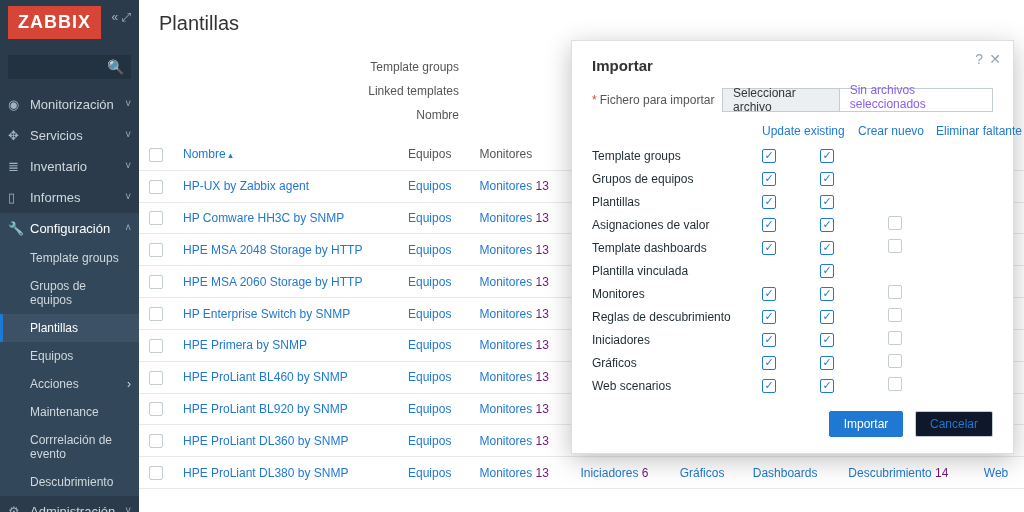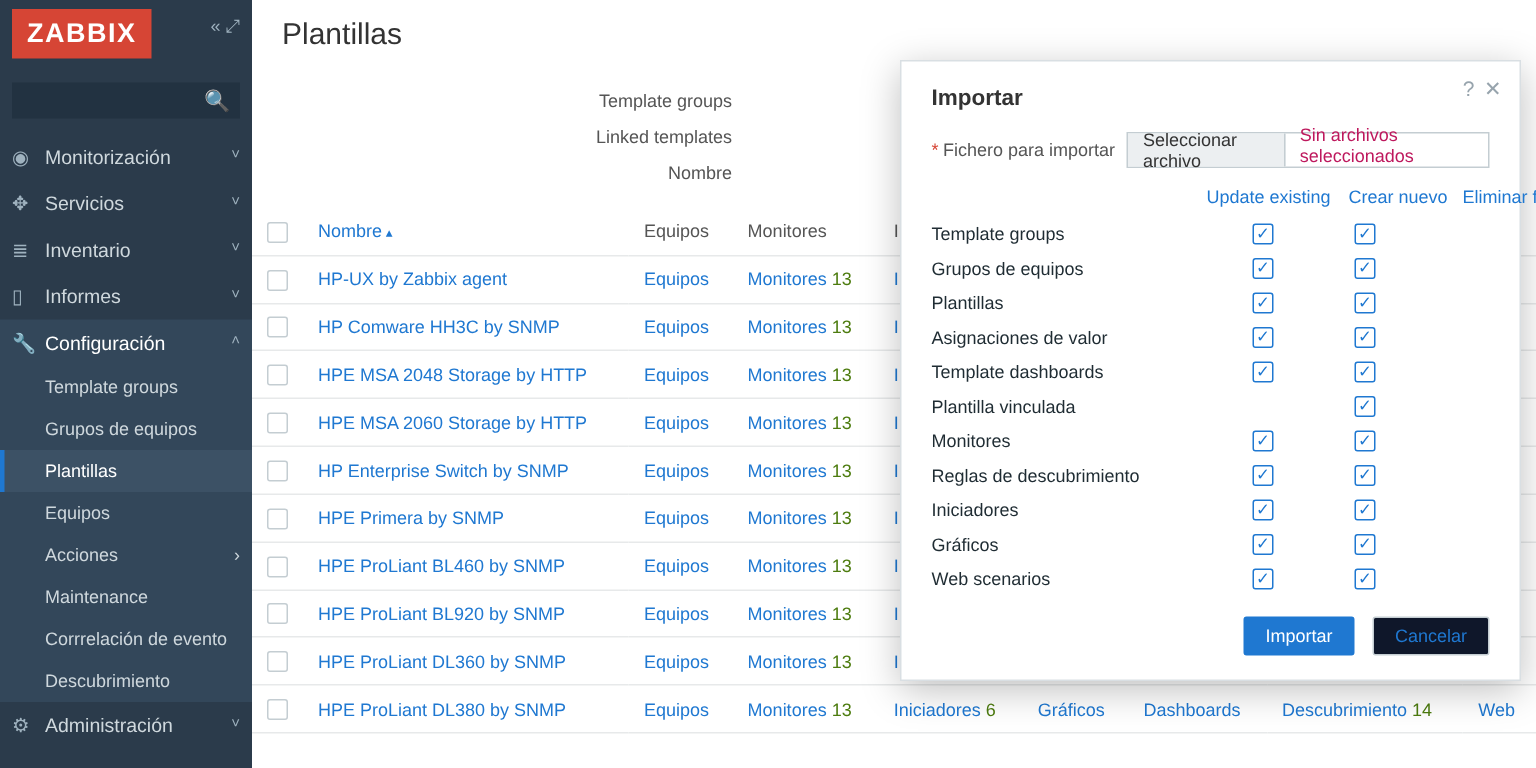--- a/index.html
+++ b/index.html
@@ -1,18 +1,18 @@
 <!DOCTYPE html>
 <html><head>
 <meta charset="utf-8">
 <style>
 *{box-sizing:border-box;margin:0;padding:0;font-family:Arial,Helvetica,sans-serif}
 body{width:1024px;height:512px;overflow:hidden;background:#fff;font-size:13px;color:#1f2c33}
 .app{display:flex;height:512px}
-.sidebar{width:168px;background:#2b3b4b;color:#cfd8dd;flex:none;position:relative}
+.sidebar{width:139px;background:#2b3b4b;color:#cfd8dd;flex:none;position:relative}
 .brand{background:#d64535;color:#fff;font-weight:bold;font-size:18px;letter-spacing:1px;padding:6px 10px;display:inline-block;margin:6px 8px}
 .collapse{position:absolute;top:10px;right:8px;color:#9fb2bf;font-size:12px}
 .search{margin:10px 8px;background:#223241;height:24px;position:relative}
 .search .mag{position:absolute;right:6px;top:4px;color:#9fb2bf;font-size:14px}
 .nav{list-style:none;margin-top:6px}
 .nav>li{padding:8px 10px 8px 30px;position:relative;font-size:13px;color:#cfd8dd;cursor:pointer}
 .nav>li .ic{position:absolute;left:8px;top:8px;font-size:13px;color:#9fb2bf}
 .nav>li .chev{position:absolute;right:8px;top:9px;font-size:10px;color:#9fb2bf}
 .nav>li.open{background:#33475a;color:#fff}
 .subnav{list-style:none;background:#33475a}
@@ -23,40 +23,40 @@
 .filters{padding:8px 20px 12px 190px;color:#555;font-size:12px}
 .filters .row{padding:5px 0}
 .filters .lbl{display:inline-block;width:130px;text-align:right;margin-right:8px;color:#555}
 .tbl{width:100%;border-collapse:collapse;font-size:12px}
 .tbl th,.tbl td{text-align:left;padding:8px 10px;border-bottom:1px solid #e7e9ea}
 .tbl th{color:#555;font-weight:normal}
 .tbl th.sort{color:#1f78d1}
 .tbl th.sort::after{content:" \25B4";font-size:9px}
 .cb{display:inline-block;width:14px;height:14px;border:1px solid #c4cdd2;border-radius:2px;vertical-align:middle}
 .lnk{color:#1f78d1;cursor:pointer}
-.muted{color:#4d7c0f}
+.muted{color:#701a75}
 
 .mask{position:absolute;inset:0;background:rgba(255,255,255,.0)}
 .modal{position:absolute;top:40px;left:432px;right:10px;background:#fff;box-shadow:0 6px 24px rgba(0,0,0,.25);border:1px solid #d9dfe3;padding:16px 20px 16px 20px}
 .modal h3{font-size:15px;color:#333;margin-bottom:14px}
 .mclose{position:absolute;top:10px;right:12px;color:#97a4ad;font-size:14px;cursor:pointer}
 .mhelp{position:absolute;top:10px;right:30px;color:#97a4ad;font-size:14px}
 .mrow{display:flex;align-items:center;margin-bottom:12px;font-size:12px}
 .mrow .req{color:#d64535;margin-right:3px}
 .mrow .mlbl{width:130px;text-align:left;color:#555}
 .filebox{flex:1;border:1px solid #c4cdd2;height:24px;display:flex;align-items:flex-end}
 .filebtn{background:#eceff1;border-right:1px solid #c4cdd2;padding:0 10px;height:100%;display:flex;align-items:center;color:#333}
-.filetxt{padding:0 10px;color:#be185d}
+.filetxt{padding:0 10px;color:#8b5cf6}
 .rules{display:flex;font-size:12px}
 .rules .rlbl{width:152px;color:#555;padding-top:2px}
 .rgrid{flex:1}
 .rhdr{display:flex;color:#1f78d1;margin-bottom:6px}
 .rhdr span{display:inline-block}
 .rname{width:170px}
-.rcol{width:68px;text-align:right}
+.rcol{width:68px;text-align:left}
 .rline{display:flex;align-items:center;padding:3px 0}
 .chk{width:14px;height:14px;border:1px solid #1f78d1;border-radius:2px;display:inline-flex;align-items:center;justify-content:center;color:#1f78d1;font-size:11px;line-height:1}
 .chk.off{border-color:#c4cdd2;color:transparent}
 .chk.none{visibility:hidden}
 .mfoot{text-align:right;margin-top:14px}
 .btn{display:inline-block;padding:5px 14px;font-size:12px;border:1px solid #c4cdd2;background:#0f172a;color:#1f78d1;cursor:pointer;border-radius:2px}
 .btn.primary{background:#1f78d1;border-color:#1f78d1;color:#fff;margin-right:8px}
 </style>
 </head>
 <body>

